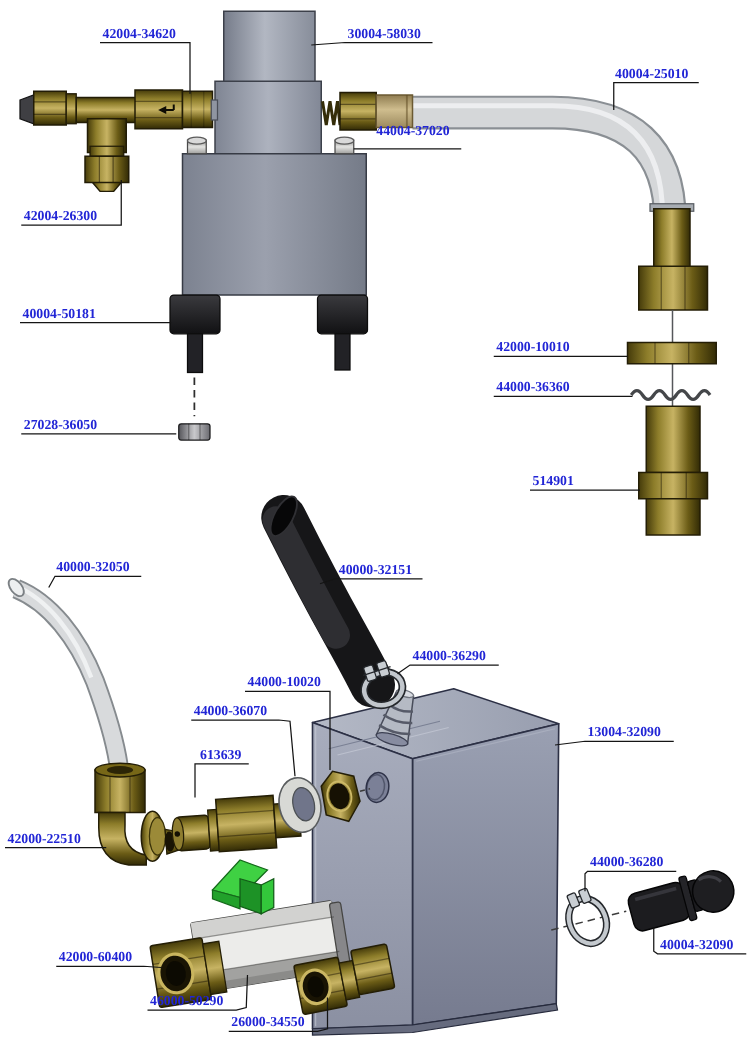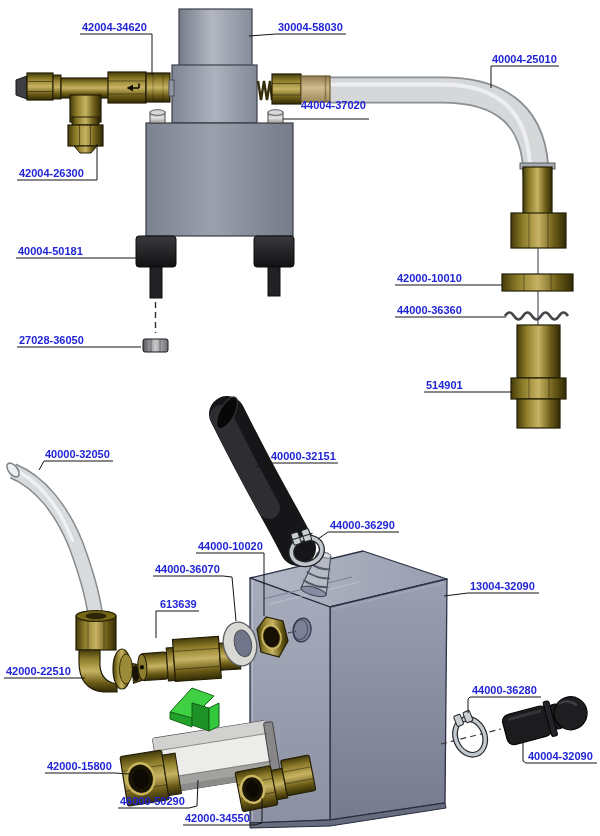--- a/index.html
+++ b/index.html
@@ -1,17 +1,17 @@
 <!DOCTYPE html>
 <html><head>
 <meta charset="utf-8">
 <style>
   html,body{margin:0;padding:0;background:#ffffff;}
   .stage{position:relative;width:600px;height:836px;background:#ffffff;overflow:hidden;
-         font-family:Liberation Sans, sans-serif;}
+         font-family:Liberation Serif, serif;}
   .stage svg{position:absolute;left:0;top:0;}
   .lbl{position:absolute;font-weight:bold;font-size:11px;line-height:12px;
        color:#2125d6;white-space:nowrap;letter-spacing:0px;cursor:pointer;}
 </style>
 </head>
 <body>
 
 <div class="stage">
 
 <svg width="600" height="836" viewBox="0 0 600 836">
@@ -359,17 +359,17 @@
 <div class="lbl" style="left:45px;top:448px">40000-32050</div>
 <div class="lbl" style="left:271px;top:450px">40000-32151</div>
 <div class="lbl" style="left:330px;top:519px">44000-36290</div>
 <div class="lbl" style="left:198px;top:540px">44000-10020</div>
 <div class="lbl" style="left:155px;top:563px">44000-36070</div>
 <div class="lbl" style="left:160px;top:598px">613639</div>
 <div class="lbl" style="left:470px;top:580px">13004-32090</div>
 <div class="lbl" style="left:6px;top:665px">42000-22510</div>
 <div class="lbl" style="left:472px;top:684px">44000-36280</div>
 <div class="lbl" style="left:528px;top:750px">40004-32090</div>
-<div class="lbl" style="left:47px;top:760px">42000-15800</div>
+<div class="lbl" style="left:47px;top:760px">42000-60400</div>
 <div class="lbl" style="left:120px;top:795px">46000-50290</div>
-<div class="lbl" style="left:185px;top:812px">42000-34550</div>
+<div class="lbl" style="left:185px;top:812px">26000-34550</div>
 
 </div>
 
 </body></html>

